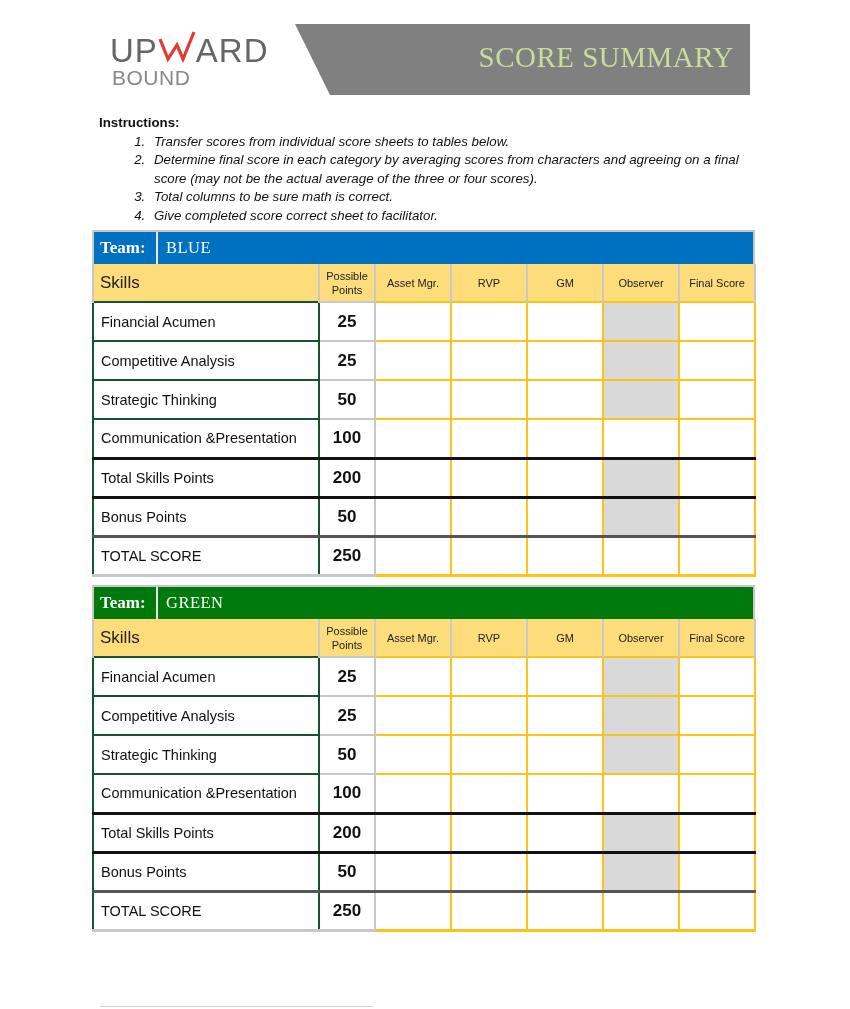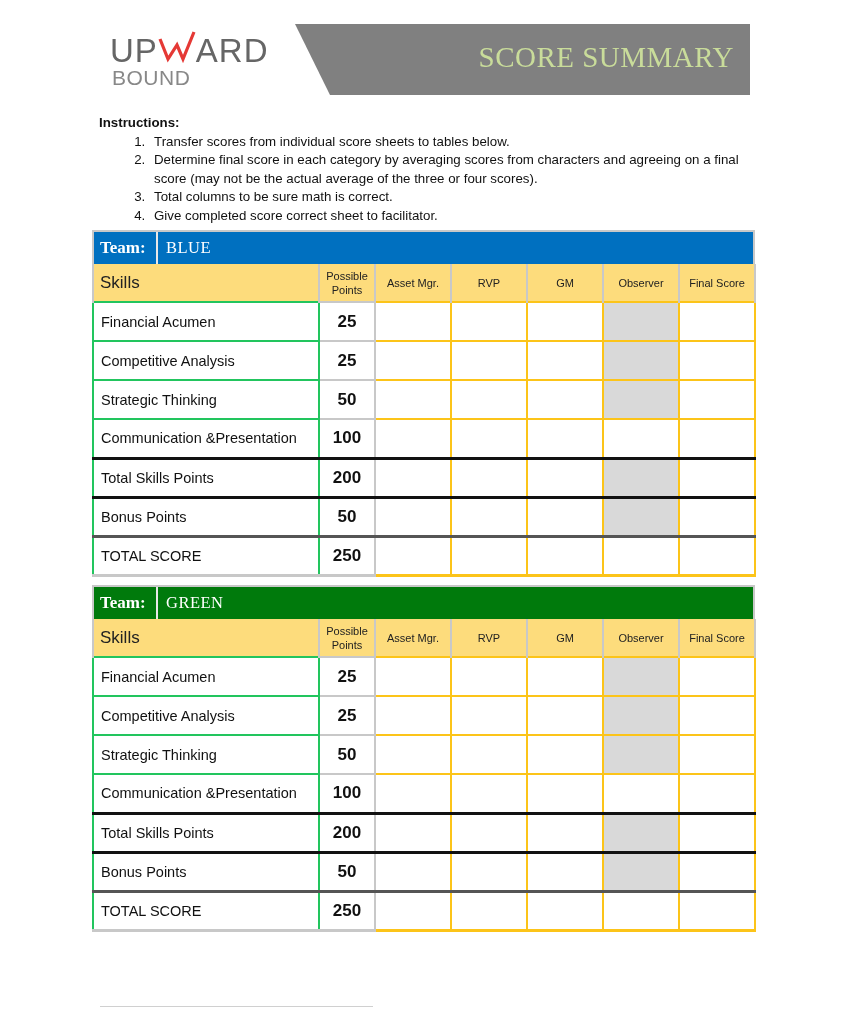--- a/index.html
+++ b/index.html
@@ -14,37 +14,37 @@
 
   
   .banner { position:absolute; left:295px; top:24px; width:455px; height:92px; }
   .banner svg { position:absolute; left:0; top:0; }
   .banner .title { position:absolute; right:16px; top:17px; font-family:"Liberation Serif", "DejaVu Serif", serif; font-size:29px; color:#c9dc9a; letter-spacing:0.5px; }
 
   
   .instr { position:absolute; left:99px; top:114px; width:660px; font-size:13.3px; line-height:18.5px; }
   .instr .head { font-weight:bold; }
   .instr ol { margin:0; padding:0 0 0 50px; }
-  .instr li { padding-left:5px; }
+  .instr li { padding-left:5px;font-style:italic; }
 
   
   .team-table { position:absolute; left:92px; width:663px; }
   .team-bar { height:34px; display:flex; align-items:stretch; color:#fff; border:2px solid #c8c8c8; border-bottom:none; box-sizing:border-box;font-family:Liberation Serif, serif; }
   .team-bar .lbl { width:64px; font-weight:bold; font-size:17px; display:flex; align-items:center; padding-left:6px; border-right:2px solid #e8e8e8; box-sizing:border-box; }
   .team-bar .val { font-size:16.5px; display:flex; align-items:center; padding-left:8px; letter-spacing:0.5px; }
 
   table.grid { border-collapse:collapse; table-layout:fixed; width:663px; }
   table.grid col.c0 { width:226px; }
   table.grid col.c1 { width:56px; }
   table.grid col.cs { width:76px; }
   table.grid td, table.grid th { padding:0; box-sizing:border-box; }
   table.grid tr.hdr th { height:38px; background:#fddc7c; border-left:2px solid #c8c8c8; border-right:2px solid #c8c8c8; font-weight:normal; font-size:11px; color:#222; text-align:center; line-height:14px;margin-left:26px; }
   table.grid tr.hdr th.skills { text-align:left; padding-left:6px; font-size:17px; }
   table.grid tr.row td { height:39px; }
-  table.grid td.name { border:2px solid #22c55e; padding-left:7px; font-size:14.5px; }
+  table.grid td.name { border:2px solid #14532d; padding-left:7px; font-size:14.5px; }
   table.grid td.pts { border:2px solid #c8c8c8; text-align:center; font-weight:bold; font-size:17px; }
   table.grid td.score { border:2px solid #fcc419; }
   table.grid td.score.shaded { background:#d9d9d9; }
   table.grid tr.thick-top td { border-top:3px solid #111; }
   table.grid tr.gray-top td { border-top:3px solid #555; }
   table.grid tr.last td.name, table.grid tr.last td.pts { border-bottom:3px solid #c8c8c8;margin-top:17px; }
   table.grid tr.last td.score { border-bottom:3px solid #fcc419; }
 
   .footer-line { position:absolute; left:100px; top:1006px; width:273px; height:1px; background:#d0d0d0; }
 </style>

